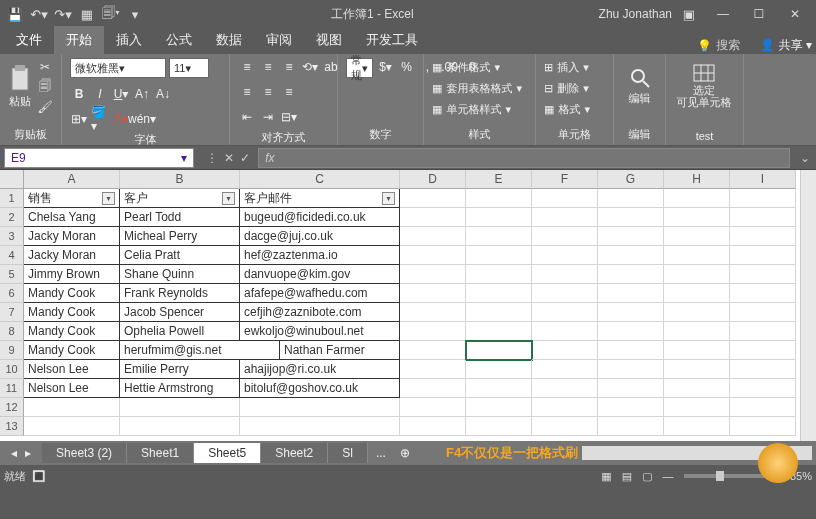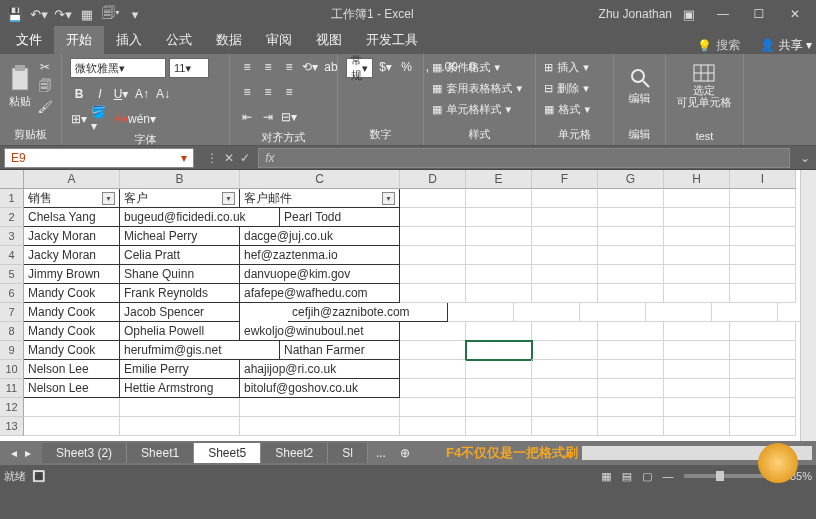--- a/index.html
+++ b/index.html
@@ -21,21 +21,21 @@
 .rgrp{border-right:1px solid #888;padding:4px 8px 2px;display:flex;flex-direction:column;justify-content:space-between}
 .rgrp-body{display:flex;gap:4px;align-items:flex-start;flex:1}
 .rgrp-lbl{text-align:center;font-size:11px;color:#eee;padding:1px 0}
 .big-btn{width:38px;height:56px;display:flex;flex-direction:column;align-items:center;justify-content:center;gap:2px;cursor:pointer;color:#eee;font-size:11px}
 .font-sel{height:20px;background:#fff;color:#333;display:flex;align-items:center;padding:0 4px;font-size:11px;border:1px solid #666}
 .frow{display:flex;gap:3px;margin-bottom:3px;align-items:center}
 .ic16{width:18px;height:18px;display:flex;align-items:center;justify-content:center;cursor:pointer;color:#eee;font-size:12px}
 .vcol{display:flex;flex-direction:column;gap:2px}
 .menu-item{display:flex;align-items:center;gap:4px;cursor:pointer;color:#eee;font-size:11px;height:18px}
 .namebox-row{height:24px;background:#5f5f5f;display:flex;align-items:center;border-bottom:1px solid #444}
-.namebox{width:190px;height:20px;background:#fff;margin:0 4px;display:flex;align-items:center;padding:0 6px;font-size:12px;color:#c2410c;border:1px solid #888;justify-content:space-between}
+.namebox{width:190px;height:20px;background:#fff;margin:0 4px;display:flex;align-items:center;padding:0 6px;font-size:12px;color:#4c1d95;border:1px solid #888;justify-content:space-between}
 .fx-btns{display:flex;gap:6px;padding:0 8px;color:#ccc}
 .fx-bar{flex:1;height:20px;background:#767676;color:#ccc;display:flex;align-items:center;padding:0 6px;font-style:italic;font-size:12px;border:1px solid #888;margin-right:4px}
 .grid-area{height:271px;background:#fff;display:flex;position:relative}
 .corner{width:24px;height:19px;background:#e6e6e6;border-right:1px solid #aaa;border-bottom:1px solid #aaa;position:absolute;top:0;left:0}
 .col-hdrs{position:absolute;top:0;left:24px;height:19px;display:flex}
 .ch{background:#e6e6e6;border-right:1px solid #ccc;border-bottom:1px solid #aaa;display:flex;align-items:center;justify-content:center;font-size:12px;color:#555}
 .row-hdrs{position:absolute;top:19px;left:0;width:24px}
 .rh{height:19px;background:#e6e6e6;border-right:1px solid #aaa;border-bottom:1px solid #ccc;display:flex;align-items:center;justify-content:center;font-size:11px;color:#555}
 .cells{position:absolute;top:19px;left:24px}
 .crow{display:flex;height:19px}
@@ -287,22 +287,22 @@
         </div>
         <div class="cell" style="width: 66px;"></div>
         <div class="cell" style="width: 66px;"></div>
         <div class="cell" style="width: 66px;"></div>
         <div class="cell" style="width: 66px;"></div>
         <div class="cell" style="width: 66px;"></div>
         <div class="cell" style="width: 66px;"></div>
       </div>
       <div class="crow">
         <div class="cell dbord" style="width: 96px;">Chelsa Yang</div>
+        <div class="cell dbord" style="width: 120px;">Pearl Todd</div>
         <div class="cell dbord" style="width: 160px;">bugeud@ficidedi.co.uk</div>
-        <div class="cell dbord" style="width: 120px;">Pearl Todd</div>
         <div class="cell" style="width: 66px;"></div>
         <div class="cell" style="width: 66px;"></div>
         <div class="cell" style="width: 66px;"></div>
         <div class="cell" style="width: 66px;"></div>
         <div class="cell" style="width: 66px;"></div>
         <div class="cell" style="width: 66px;"></div>
       </div>
       <div class="crow">
         <div class="cell dbord" style="width: 96px;">Jacky Moran</div>
         <div class="cell dbord" style="width: 120px;">Micheal Perry</div>
@@ -343,21 +343,21 @@
         <div class="cell" style="width: 66px;"></div>
         <div class="cell" style="width: 66px;"></div>
         <div class="cell" style="width: 66px;"></div>
         <div class="cell" style="width: 66px;"></div>
         <div class="cell" style="width: 66px;"></div>
         <div class="cell" style="width: 66px;"></div>
       </div>
       <div class="crow">
         <div class="cell dbord" style="width: 96px;">Mandy Cook</div>
         <div class="cell dbord" style="width: 120px;">Jacob Spencer</div>
-        <div class="cell dbord" style="width: 160px; margin-left: 48px;">cefjih@zaznibote.com</div>
+        <div class="cell dbord" style="width: 160px;">cefjih@zaznibote.com</div>
         <div class="cell" style="width: 66px;"></div>
         <div class="cell" style="width: 66px;"></div>
         <div class="cell" style="width: 66px;"></div>
         <div class="cell" style="width: 66px;"></div>
         <div class="cell" style="width: 66px;"></div>
         <div class="cell" style="width: 66px;"></div>
       </div>
       <div class="crow">
         <div class="cell dbord" style="width: 96px;">Mandy Cook</div>
         <div class="cell dbord" style="width: 120px;">Ophelia Powell</div>

